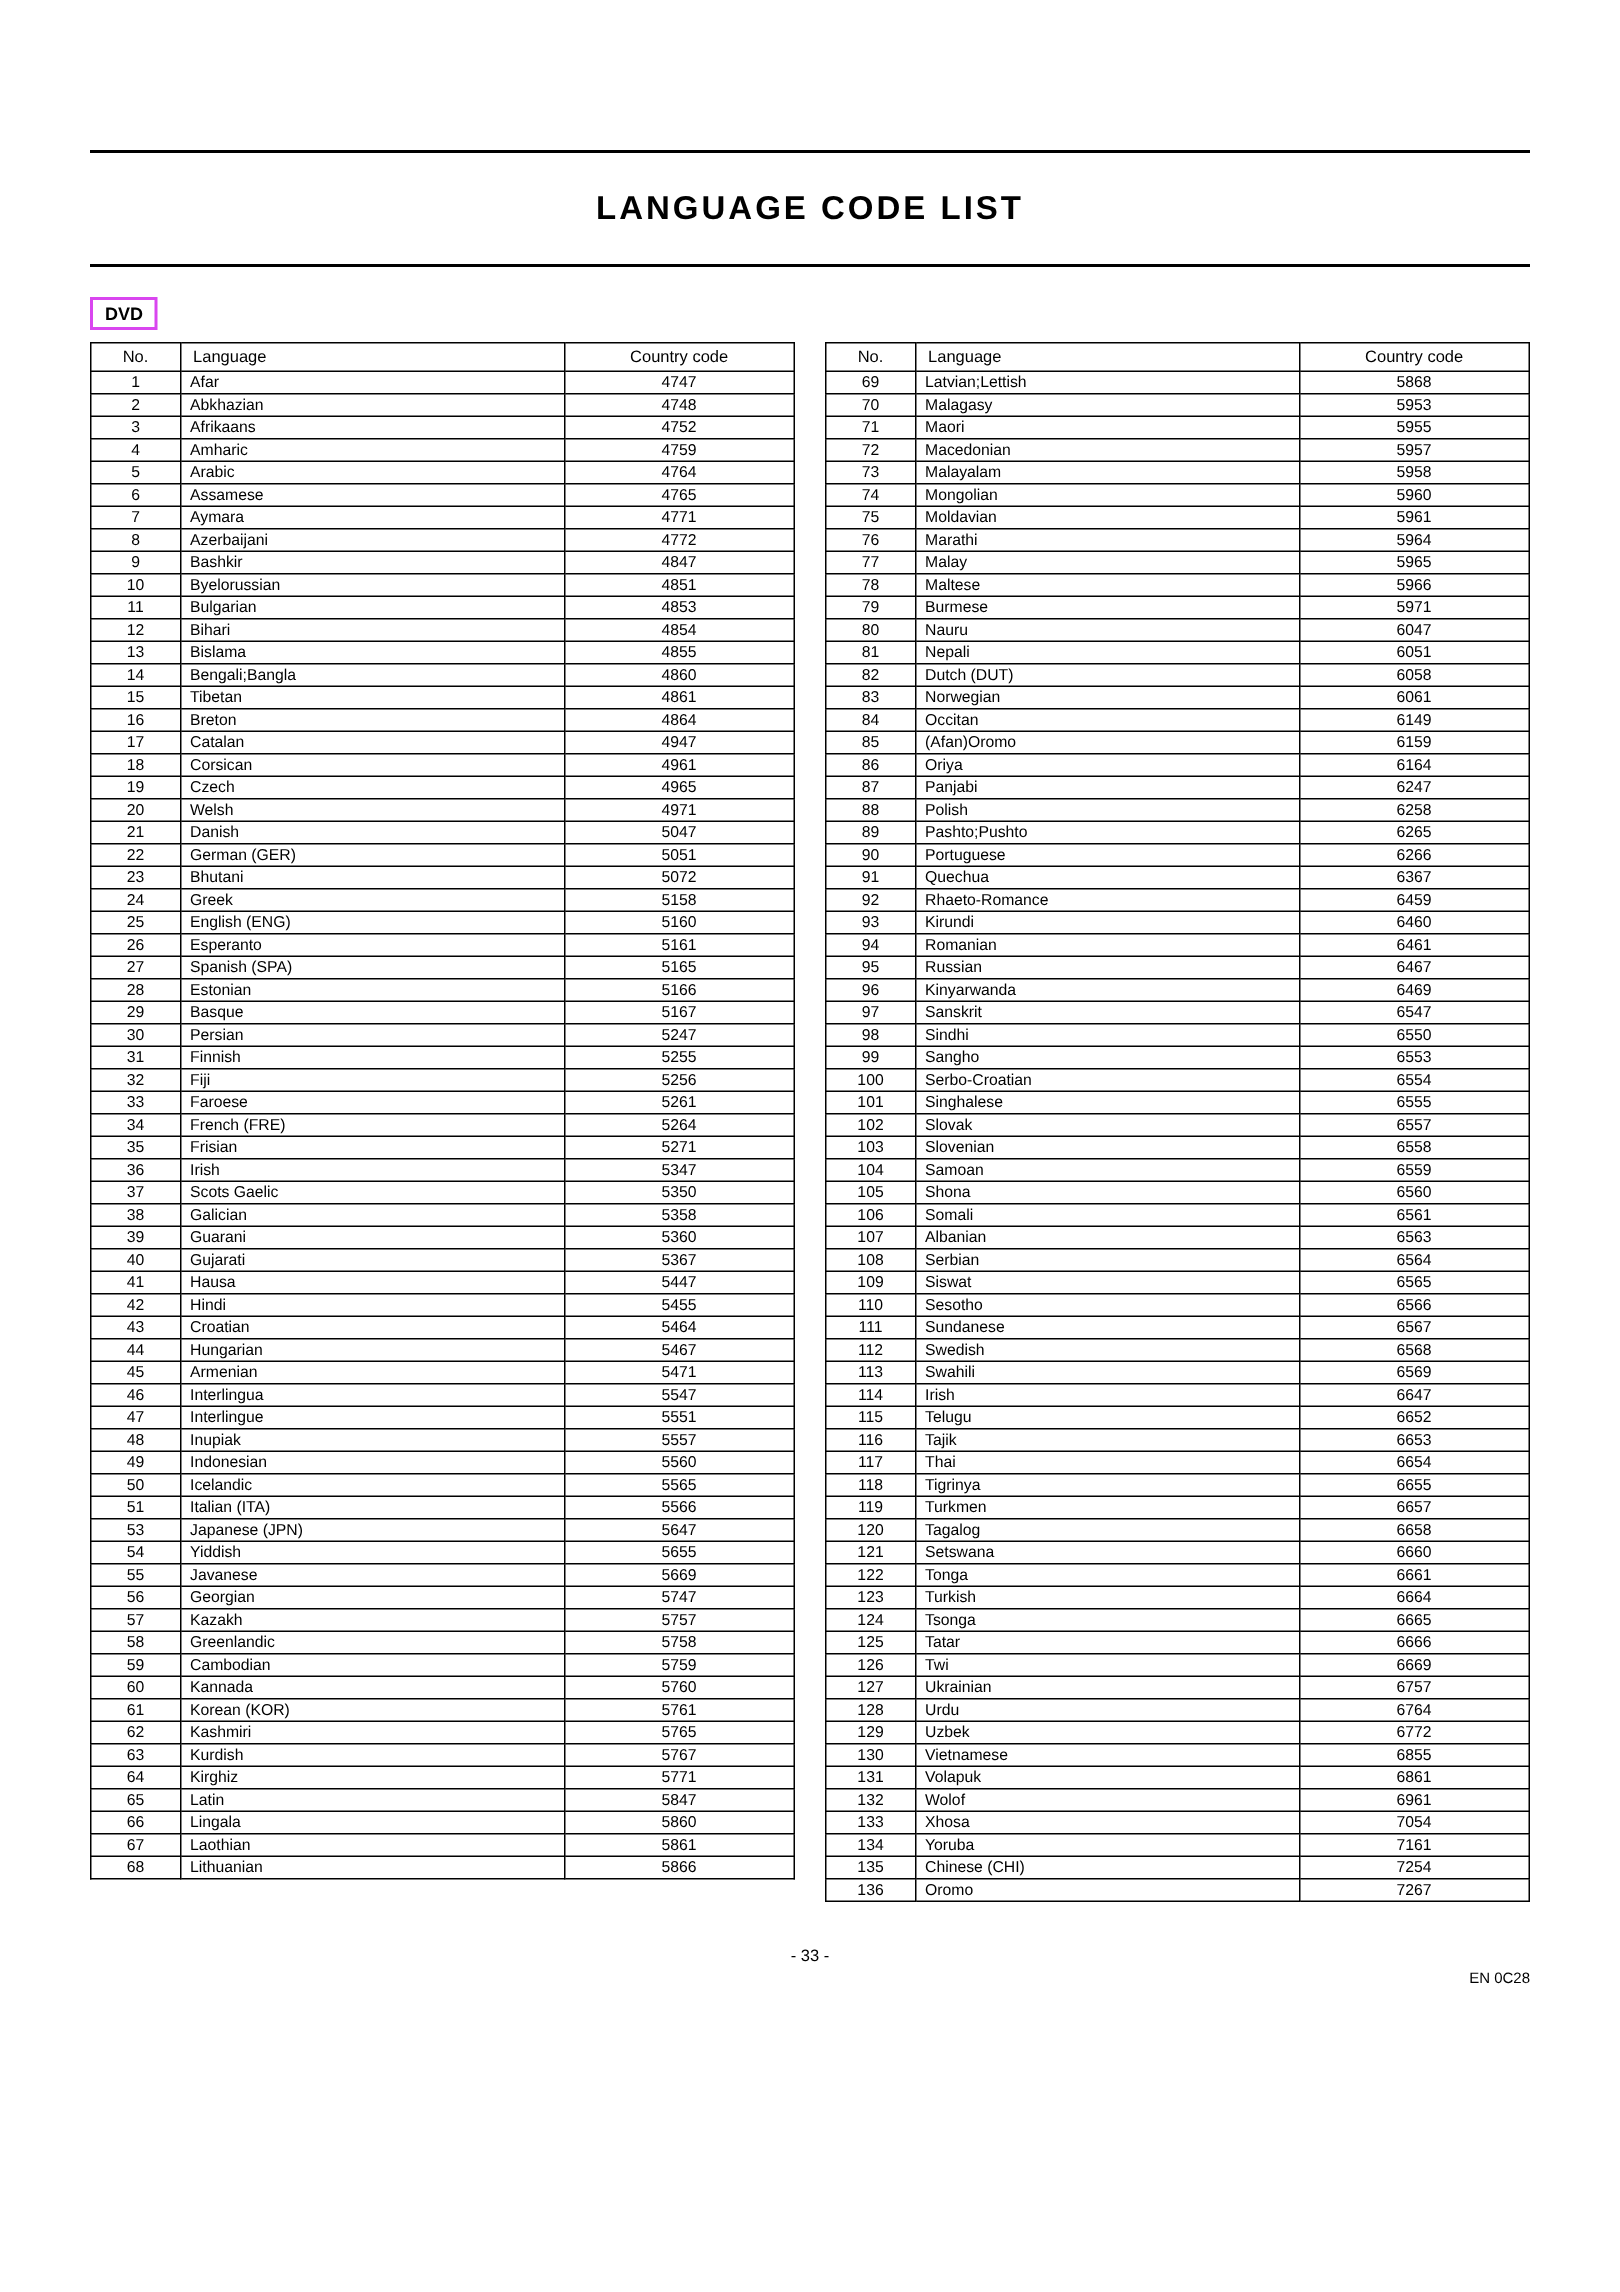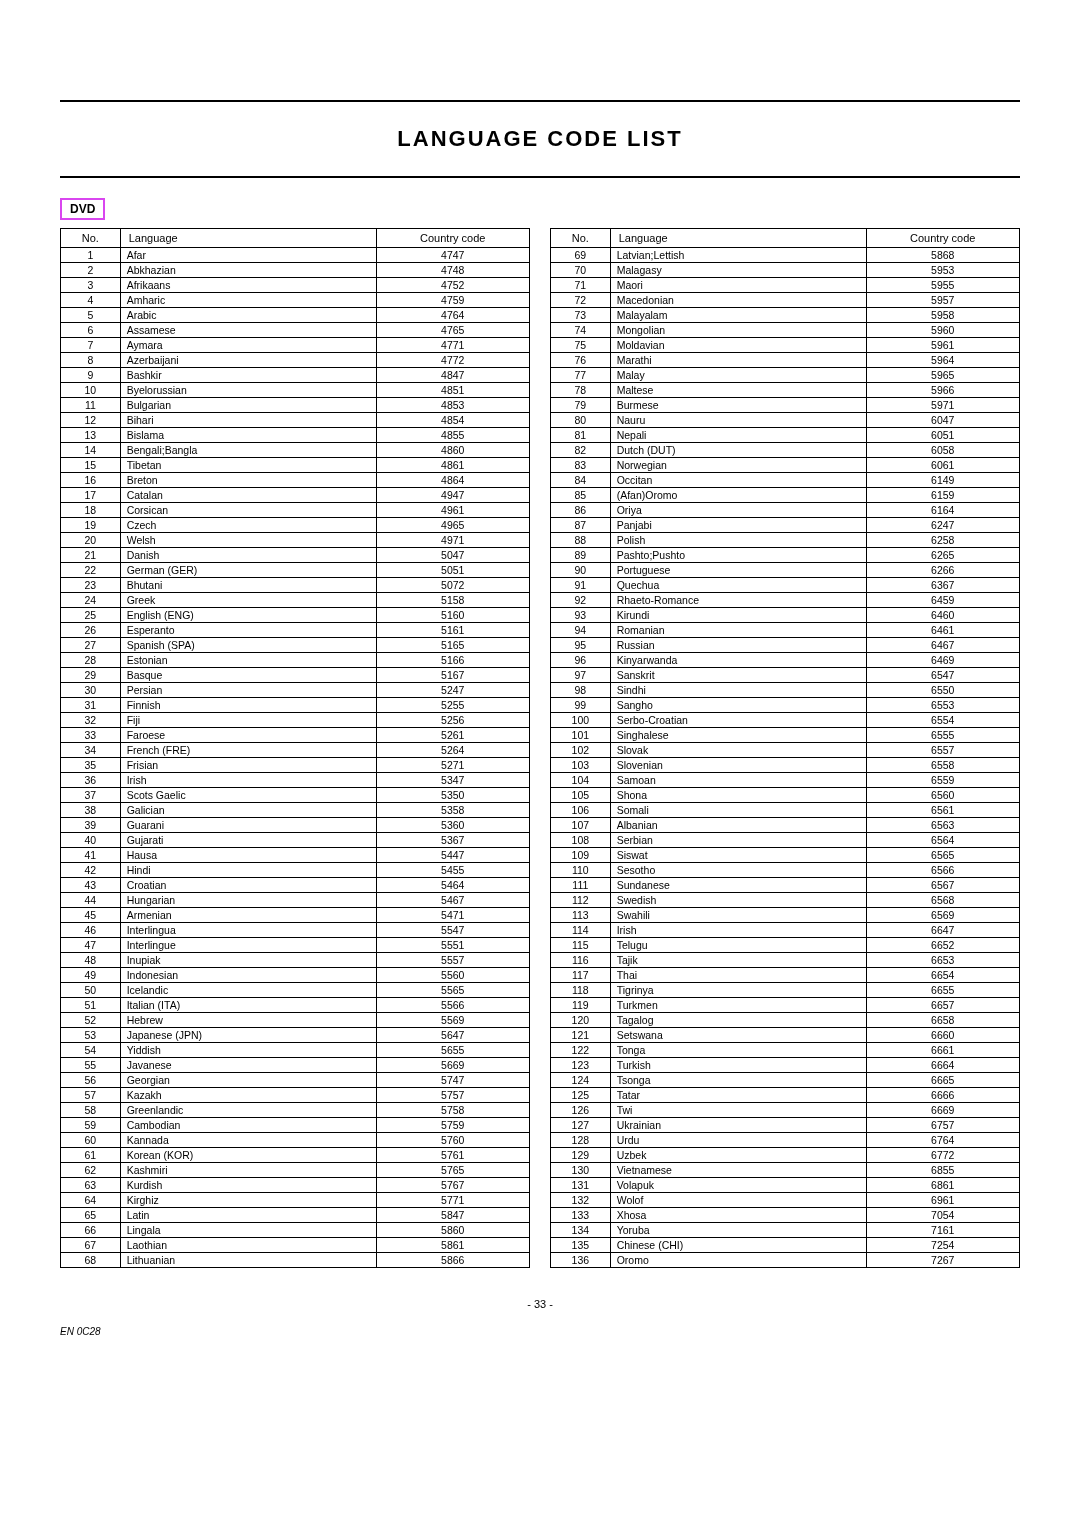--- a/index.html
+++ b/index.html
@@ -56,24 +56,23 @@
     }
     .col-no { text-align: center; width: 35px; }
     .col-lang { text-align: left; width: 150px; }
     .col-code { text-align: center; width: 90px; }
     .footer {
       text-align: center;
       margin-top: 30px;
       font-size: 11px;
     }
     .footer-right {
-      text-align: left;
+      text-align: right;
       font-size: 10px;
-      margin-top: 16px;
-      font-style: italic;
+      margin-top: 4px;
     }
   </style>
 </head>
 <body>
 
 
 
 <div class="page-title">LANGUAGE CODE LIST</div>
 
 <div class="dvd-badge">DVD</div>
@@ -337,25 +336,20 @@
       <td class="col-no">50</td>
       <td class="col-lang">Icelandic</td>
       <td class="col-code">5565</td>
     </tr>
         <tr>
       <td class="col-no">51</td>
       <td class="col-lang">Italian (ITA)</td>
       <td class="col-code">5566</td>
     </tr>
         <tr>
-      <td class="col-no">52</td>
-      <td class="col-lang">Hebrew</td>
-      <td class="col-code">5569</td>
-    </tr>
-        <tr>
       <td class="col-no">53</td>
       <td class="col-lang">Japanese (JPN)</td>
       <td class="col-code">5647</td>
     </tr>
         <tr>
       <td class="col-no">54</td>
       <td class="col-lang">Yiddish</td>
       <td class="col-code">5655</td>
     </tr>
         <tr>

